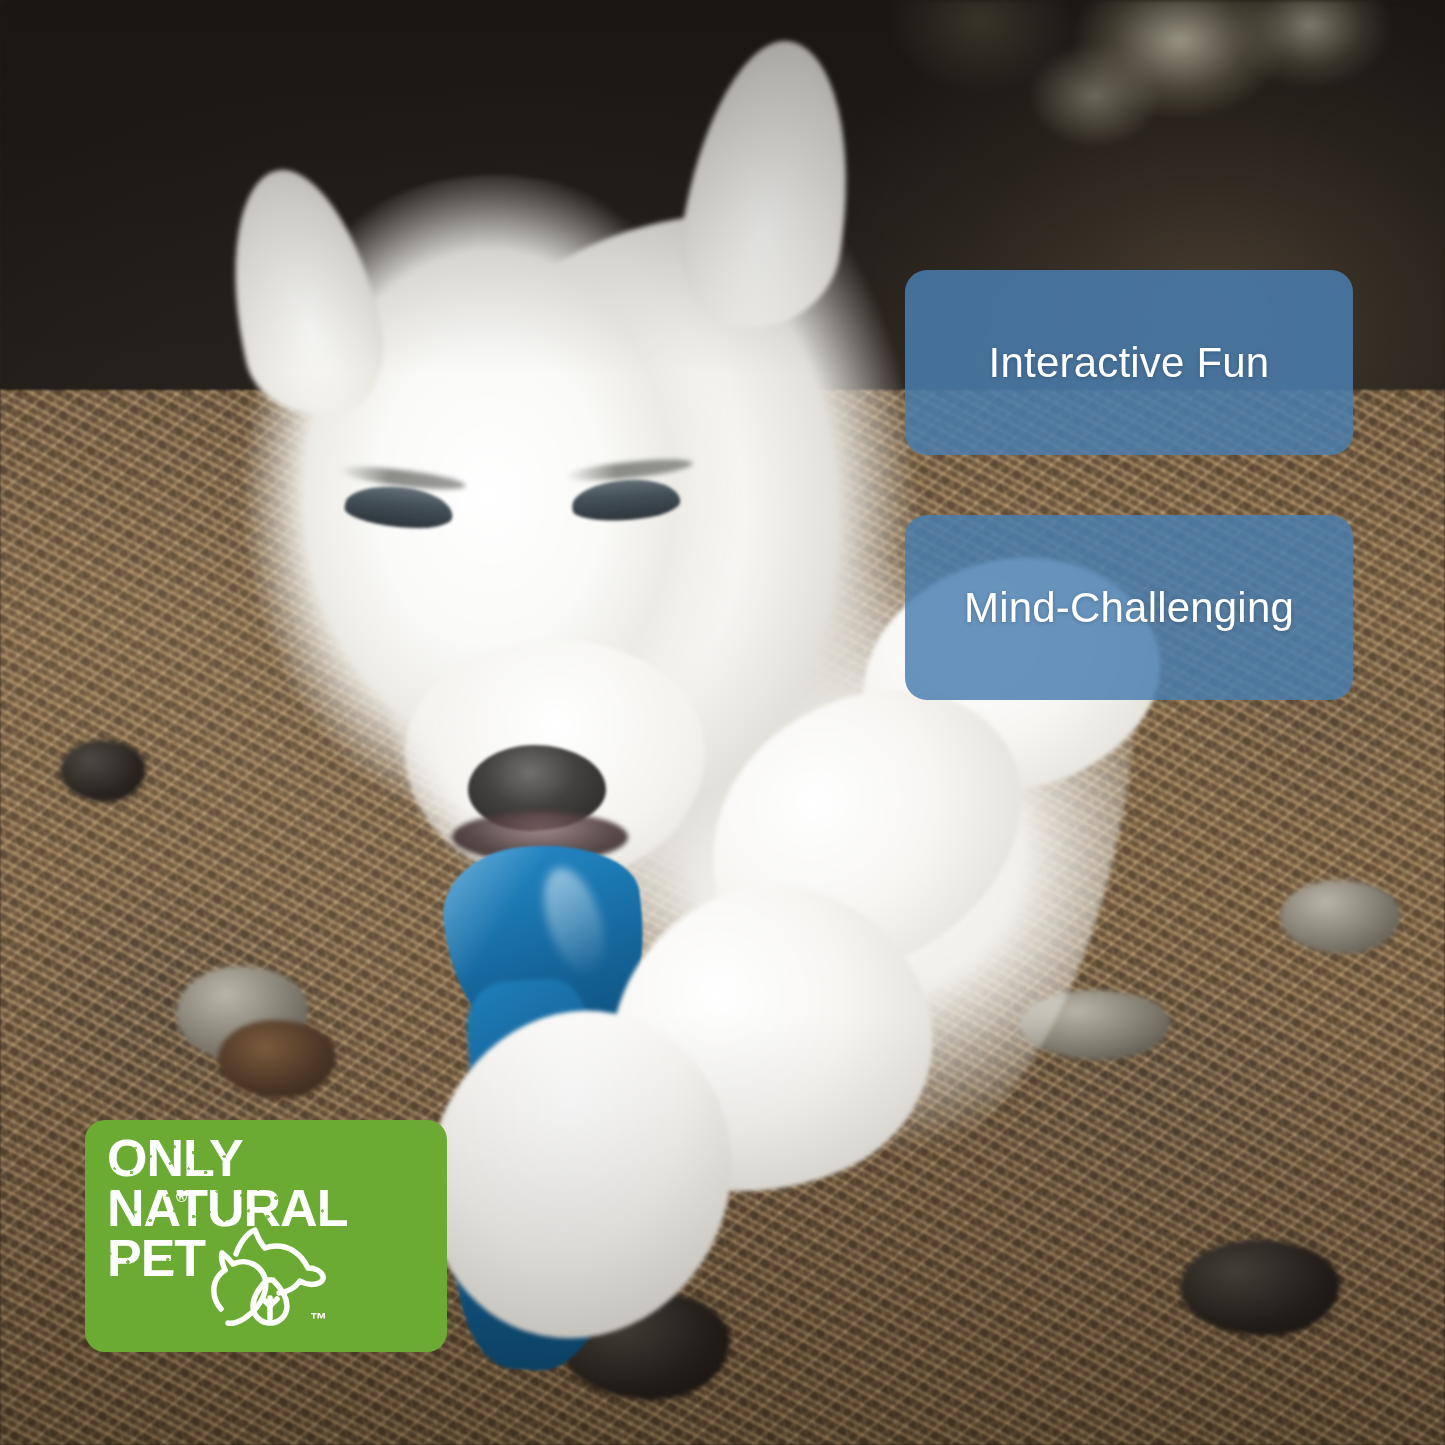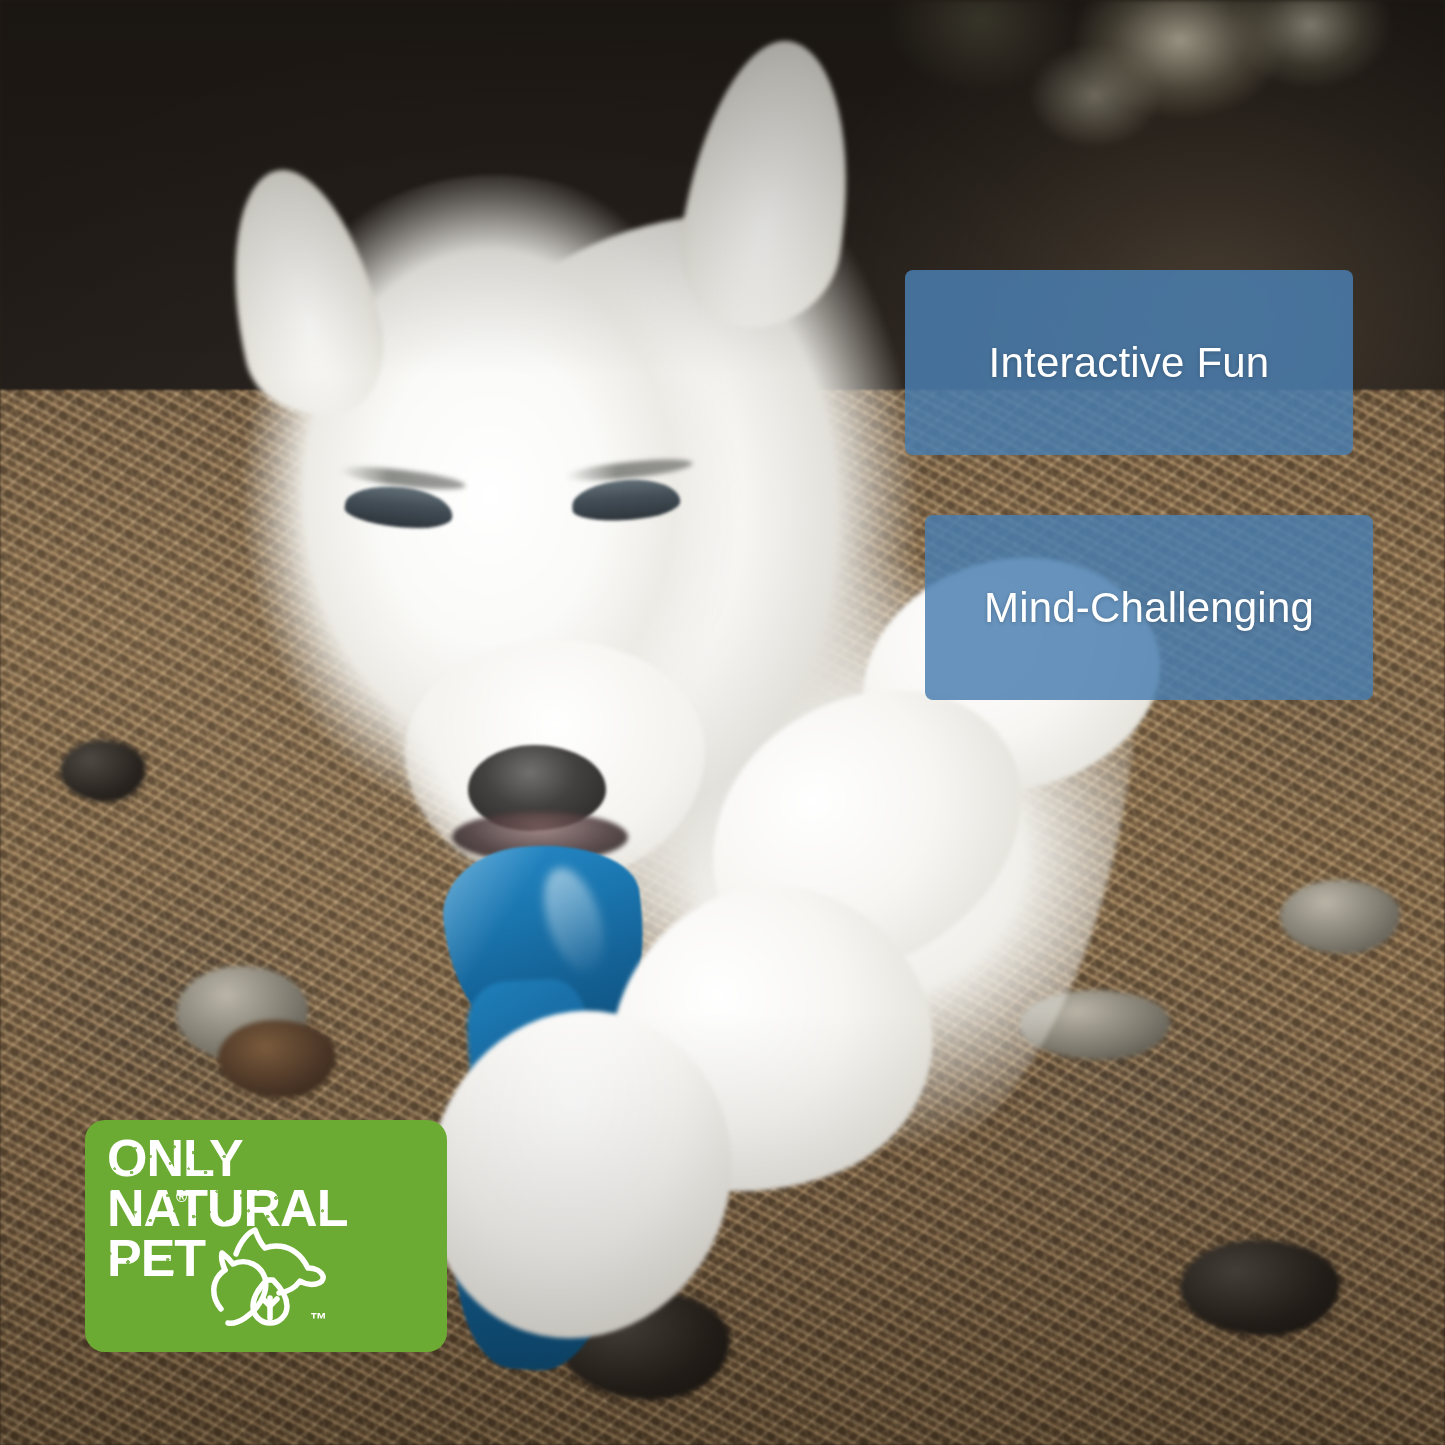--- a/index.html
+++ b/index.html
@@ -223,28 +223,28 @@
   .badges {
     position: absolute;
     left: 905px; top: 270px;
     width: 448px;
     z-index: 20;
   }
   .badge {
     width: 448px;
     height: 185px;
     margin-bottom: 60px;
-    border-radius: 8px;
+    border-radius: 22px;
     background: rgba(74,126,176,.84);
     display: flex;
     align-items: center;
     justify-content: center;
     padding: 4px 18px;
   }
-  .badge:last-child { margin-bottom: 0; margin-left: 20px; }
+  .badge:last-child { margin-bottom: 0; }
   .badge-label {
     color: #ffffff;
     font-size: 42px;
     font-weight: normal;
     letter-spacing: 0.2px;
     text-align: center;
     white-space: nowrap;
     text-shadow: 0 1px 4px rgba(0,0,0,.22);
   }
 

